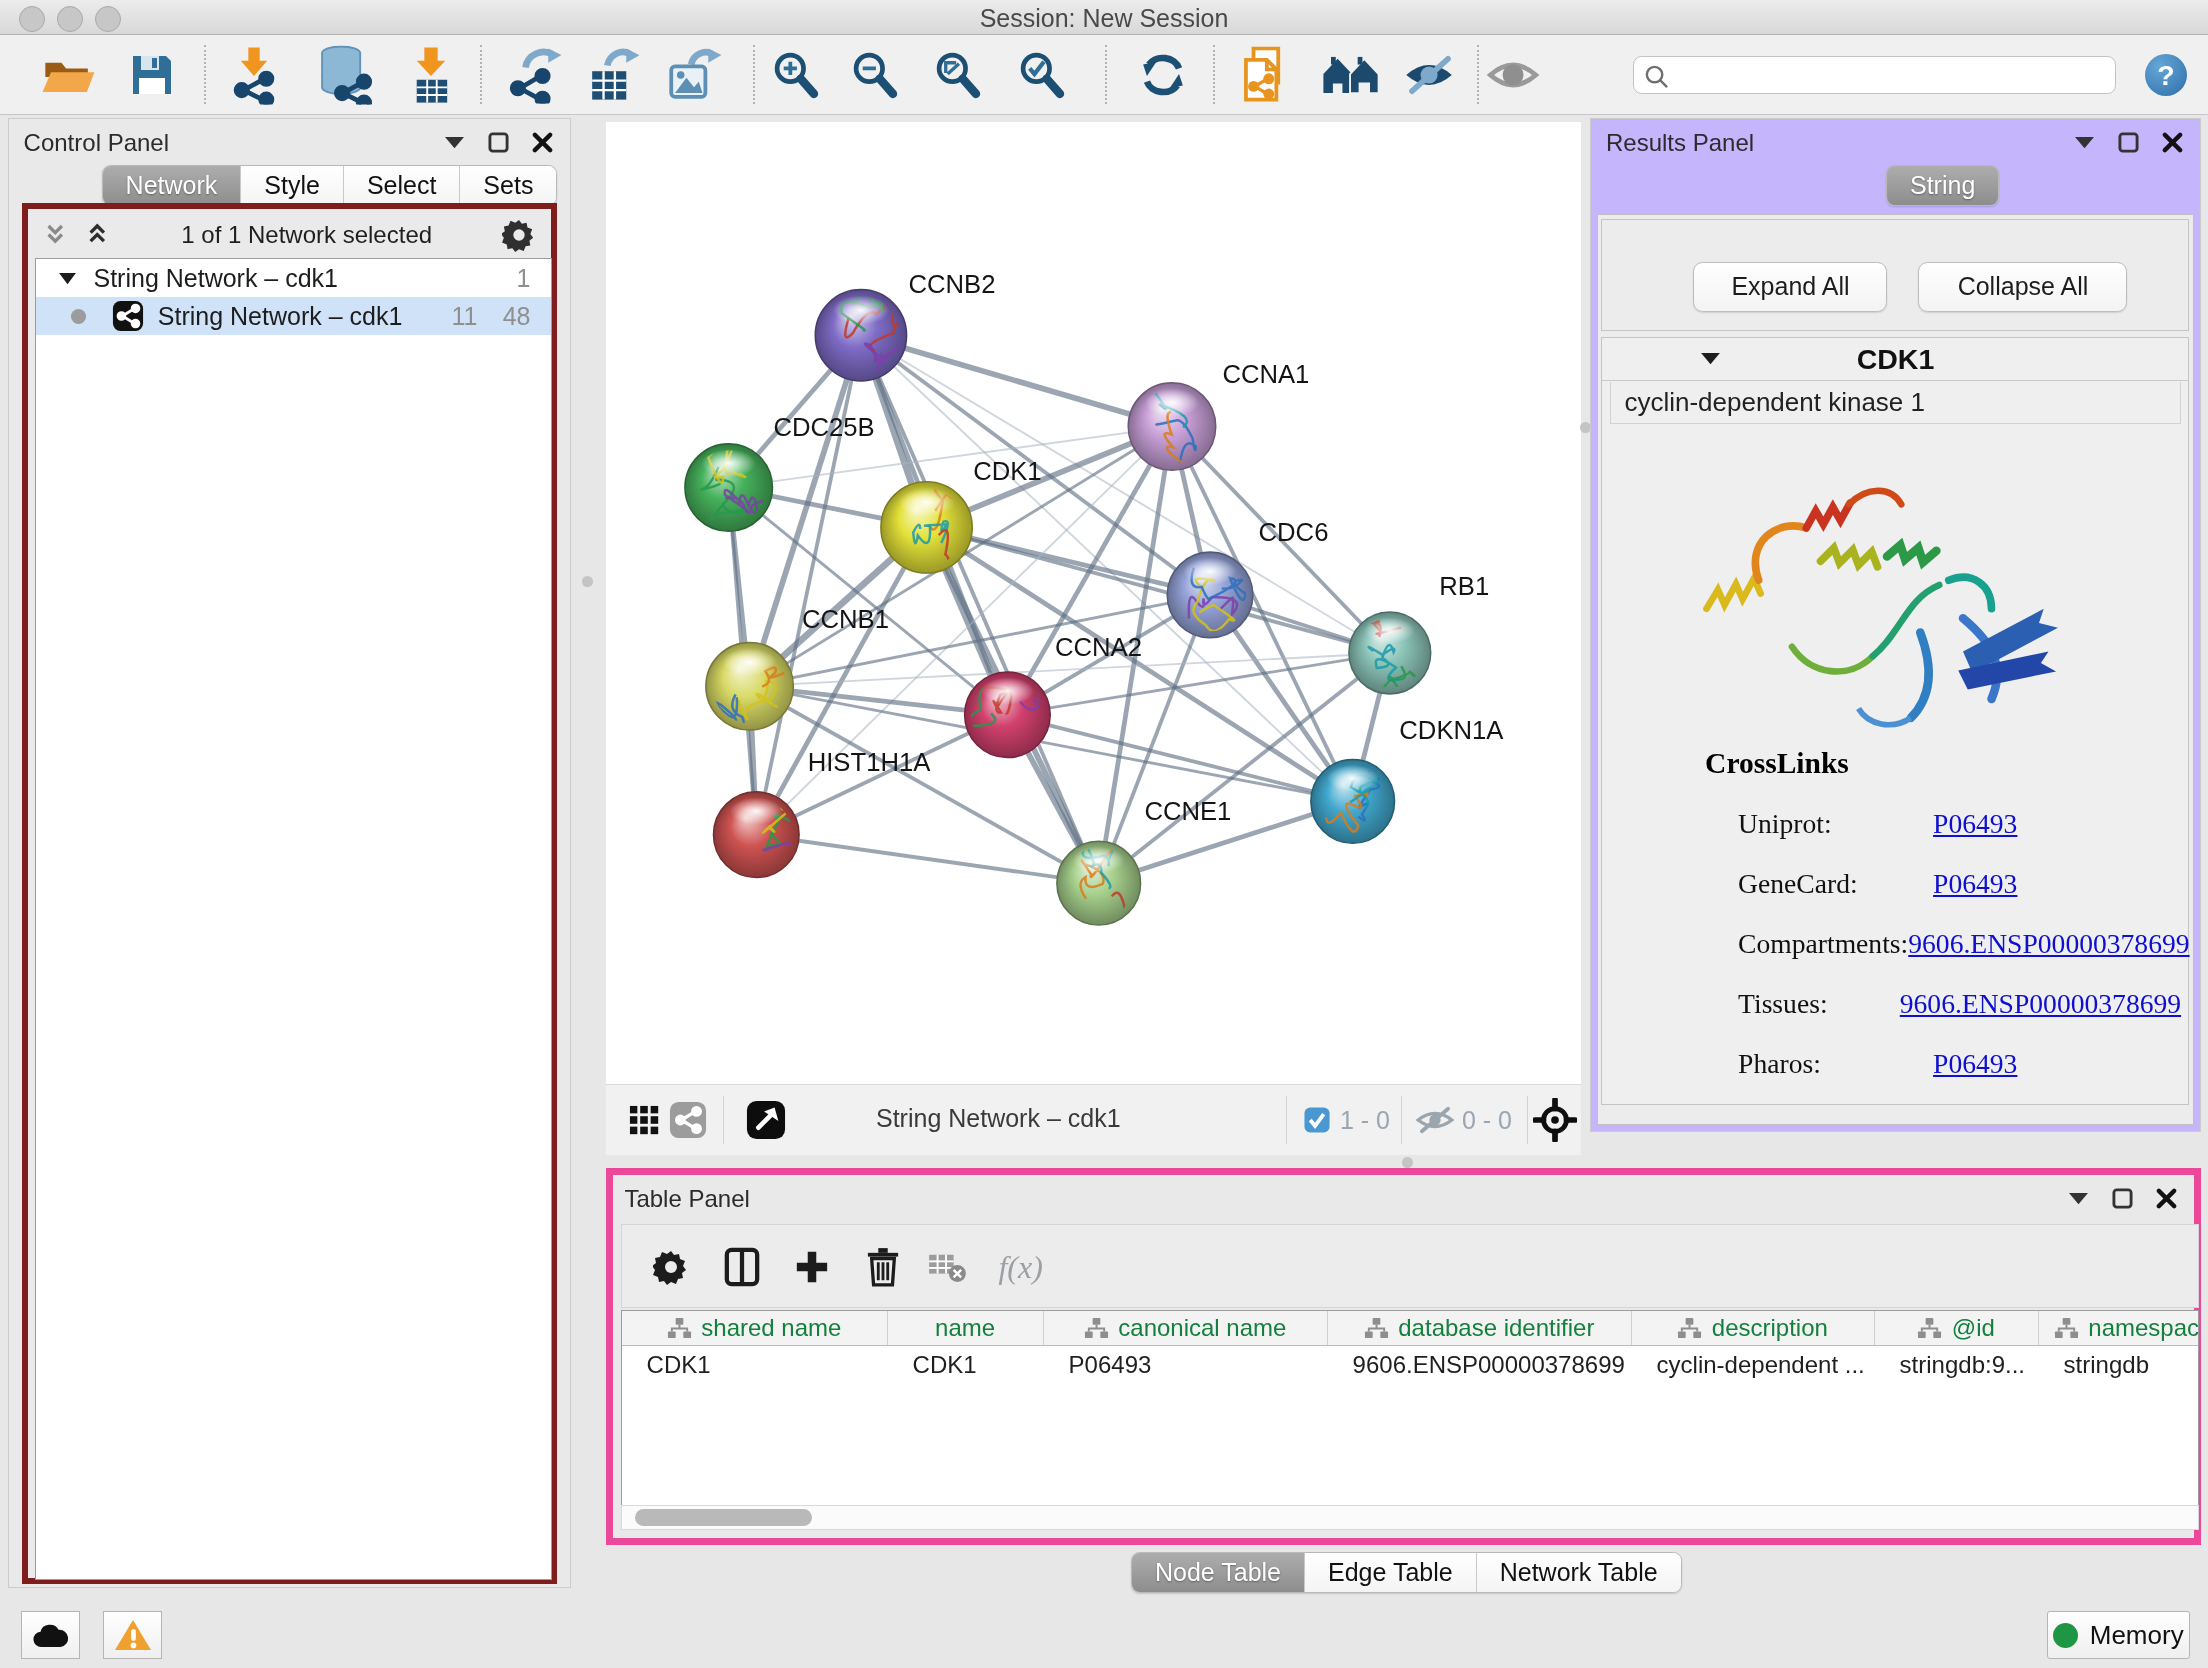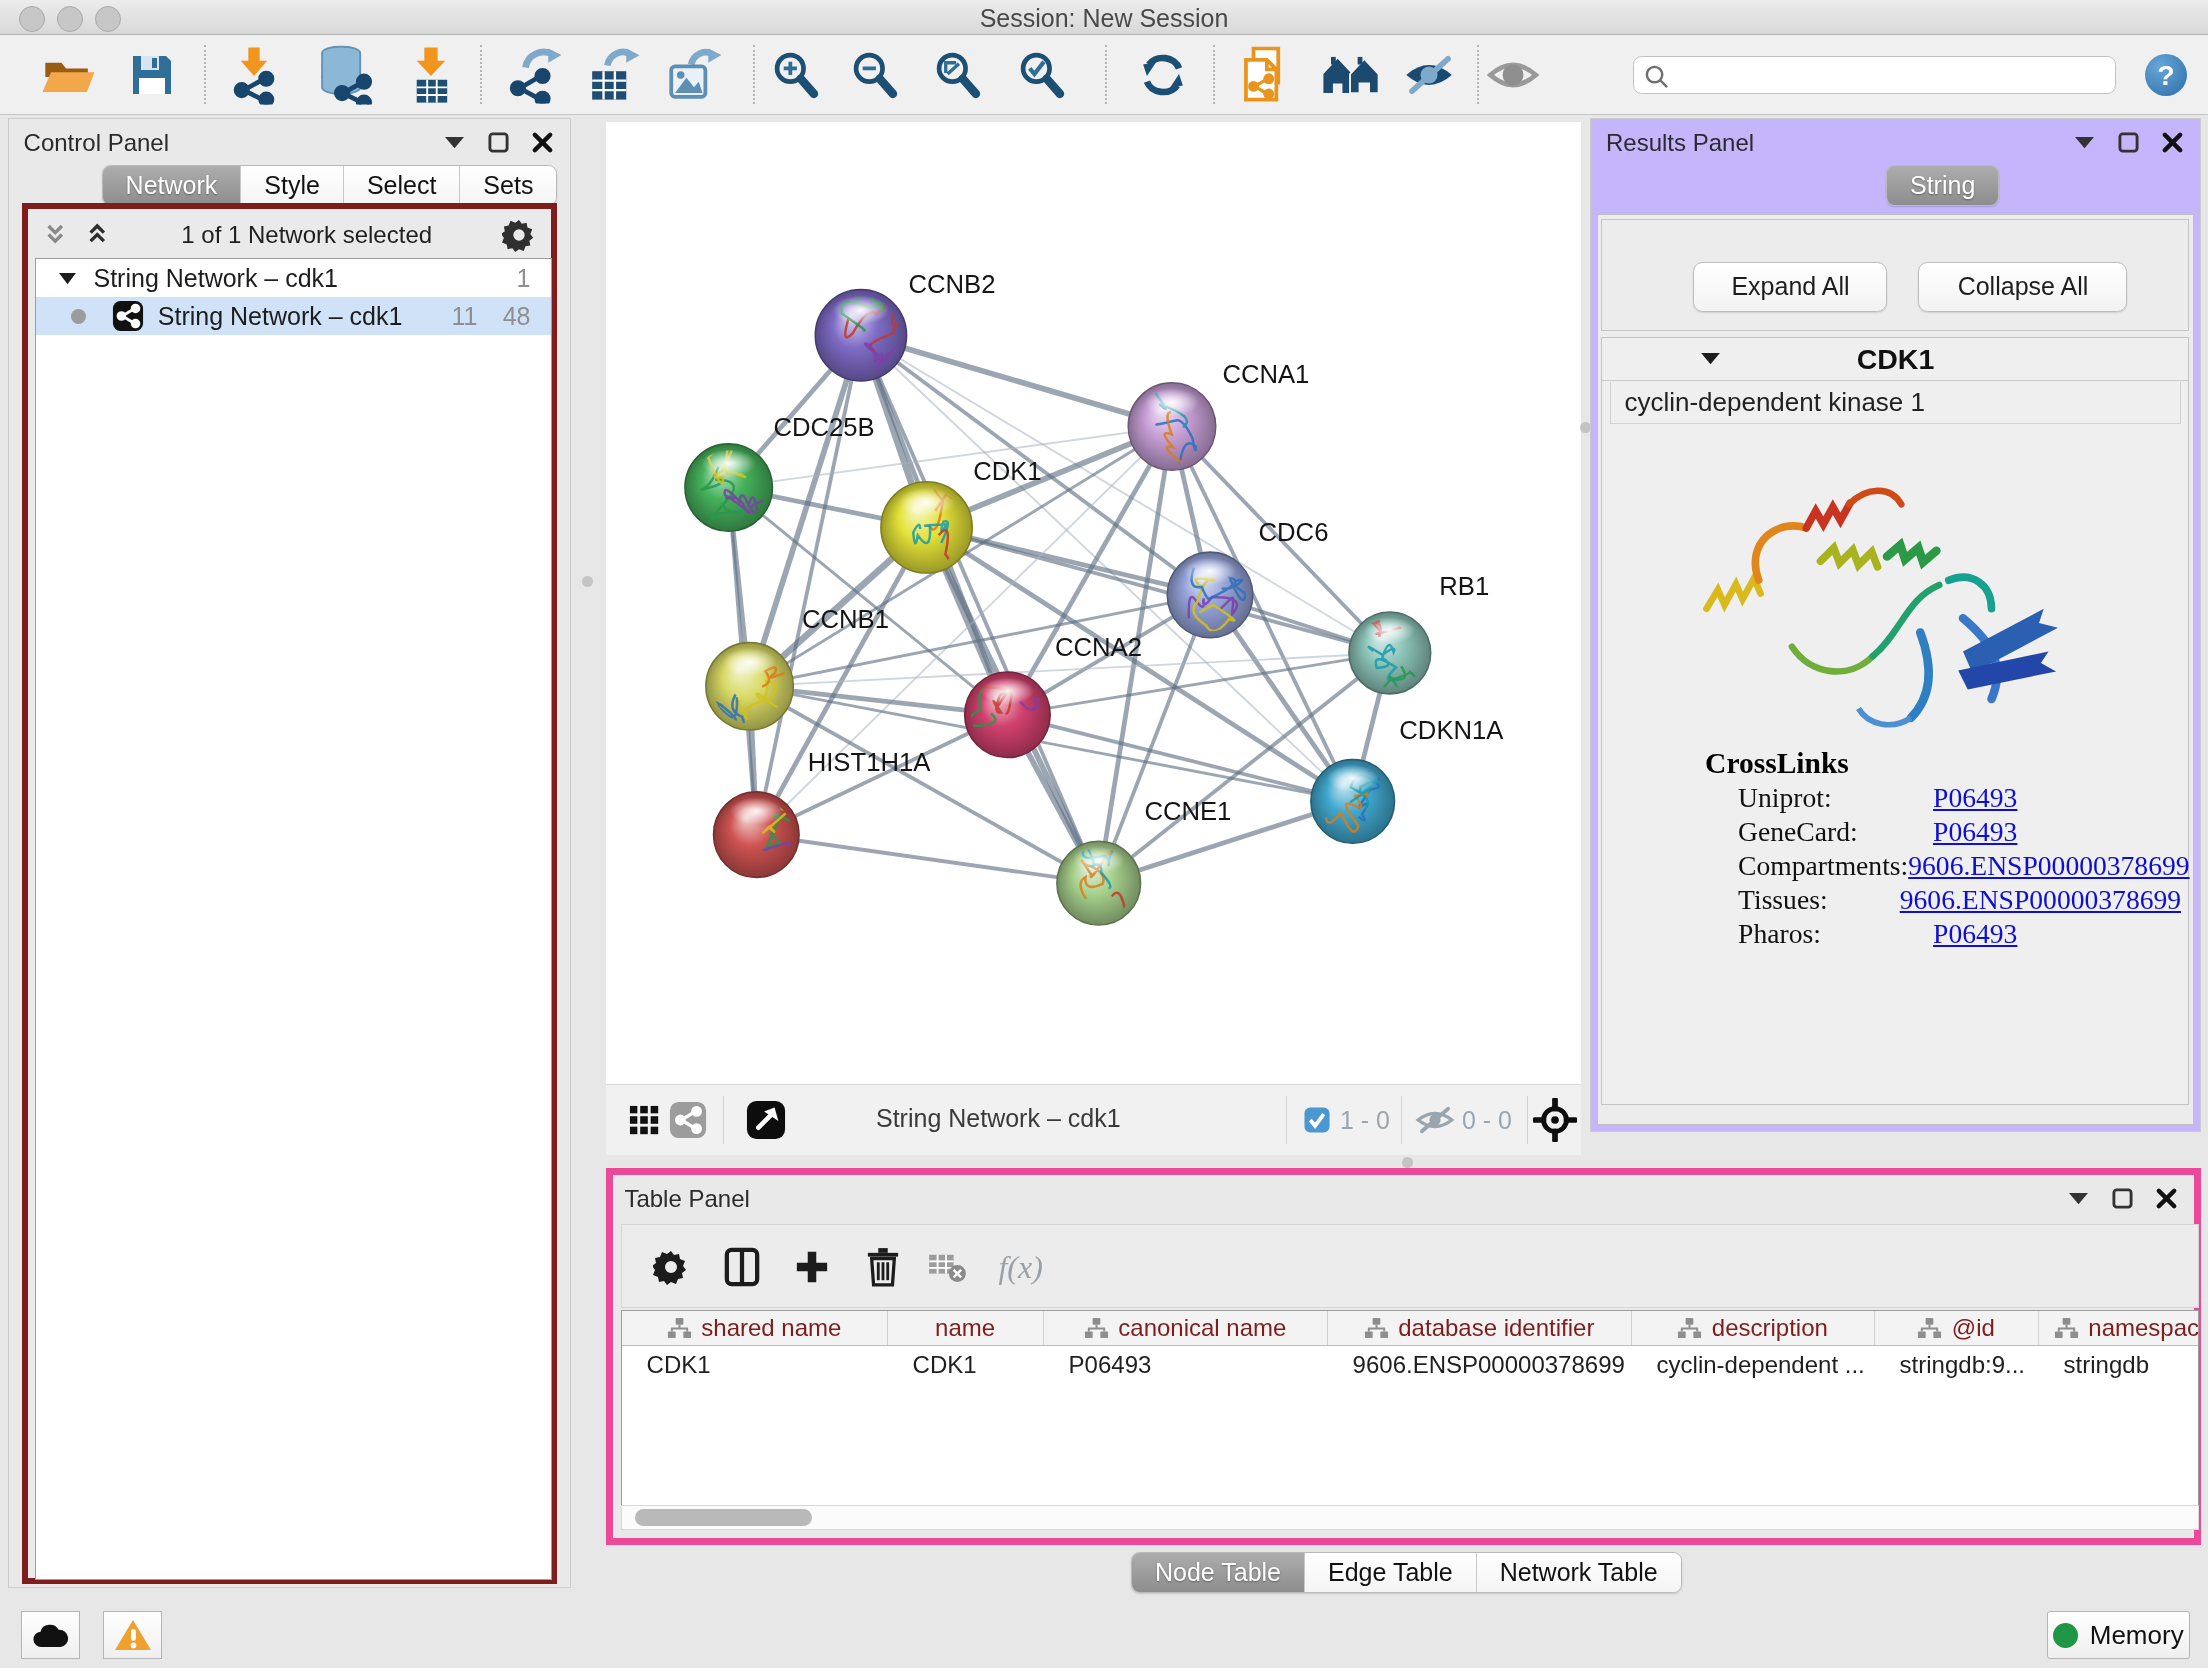--- a/index.html
+++ b/index.html
@@ -72,33 +72,33 @@
            border:1px solid #c4c4c4;background:#efefef;box-sizing:border-box;}
   #rp-gene-hdr{position:absolute;left:0;top:0;width:100%;height:42px;border-bottom:1px solid #c9c9c9;}
   #rp-gene-name{position:absolute;left:0;top:4.8px;width:100%;text-align:center;
                 font-size:28.5px;font-weight:bold;color:#111;}
   #rp-desc{position:absolute;left:7.6px;top:44px;width:571px;height:42px;border:1px solid #d2d2d2;
            border-top:none;font-size:26px;color:#222;display:flex;align-items:center;padding-left:13.3px;
            box-sizing:border-box;background:#efefef;}
   #crosslinks{position:absolute;left:7.6px;top:409px;width:571px;
               font-family:"Liberation Serif",serif;}
   #crosslinks .xl-head{font-size:29.5px;font-weight:bold;color:#000;margin-left:95px;}
-  .xl-row{display:flex;margin-top:2px;margin-left:128px;font-size:27.6px;}
+  .xl-row{display:flex;margin-top:28px;margin-left:128px;font-size:27.6px;}
   .xl-lbl{width:195px;color:#111;}
   .xl-val{color:#0f0fd0;text-decoration:underline;}
   
   #table-panel{position:absolute;left:606px;top:1168px;width:1595px;height:377px;
                background:#e9e9e9;border:7px solid #ec4899;box-sizing:border-box;}
   #tp-toolbar{position:absolute;left:7.6px;top:49px;width:1578px;height:84px;background:#ececec;
               border:1px solid #d5d5d5;box-sizing:border-box;}
   .tpi{position:absolute;top:42px;transform:translate(-50%,-50%);}
   #tp-table{position:absolute;left:7.6px;top:135px;width:1578px;height:207px;background:#fff;
             border:1.9px solid #9c9c9c;box-sizing:border-box;overflow:hidden;}
   .thead{display:flex;height:34px;background:#f3f3f3;border-bottom:1.9px solid #bcbcbc;}
-  .th{display:flex;align-items:center;justify-content:center;gap:9.5px;font-size:24px;color:#7f1d1d;
+  .th{display:flex;align-items:center;justify-content:center;gap:9.5px;font-size:24px;color:#15803d;
       border-right:1px solid #d0d0d0;box-sizing:border-box;flex:none;overflow:hidden;white-space:nowrap;}
   .trow{display:flex;height:38px;}
   .td{display:flex;align-items:center;font-size:24px;color:#1f1f1f;padding-left:25px;
       box-sizing:border-box;flex:none;overflow:hidden;white-space:nowrap;}
   #tp-scroll{position:absolute;left:7.6px;bottom:7.6px;width:1578px;height:25px;background:#fbfbfb;
              border:1px solid #d9d9d9;box-sizing:border-box;}
   #tp-thumb{position:absolute;left:13.3px;top:2.9px;width:177px;height:17px;border-radius:8.6px;background:#b9b9b9;}
   #table-tabs{position:absolute;left:1099px;top:1552px;}
   
   #statusbar{position:absolute;left:0;top:1598px;width:2208px;height:70px;}

